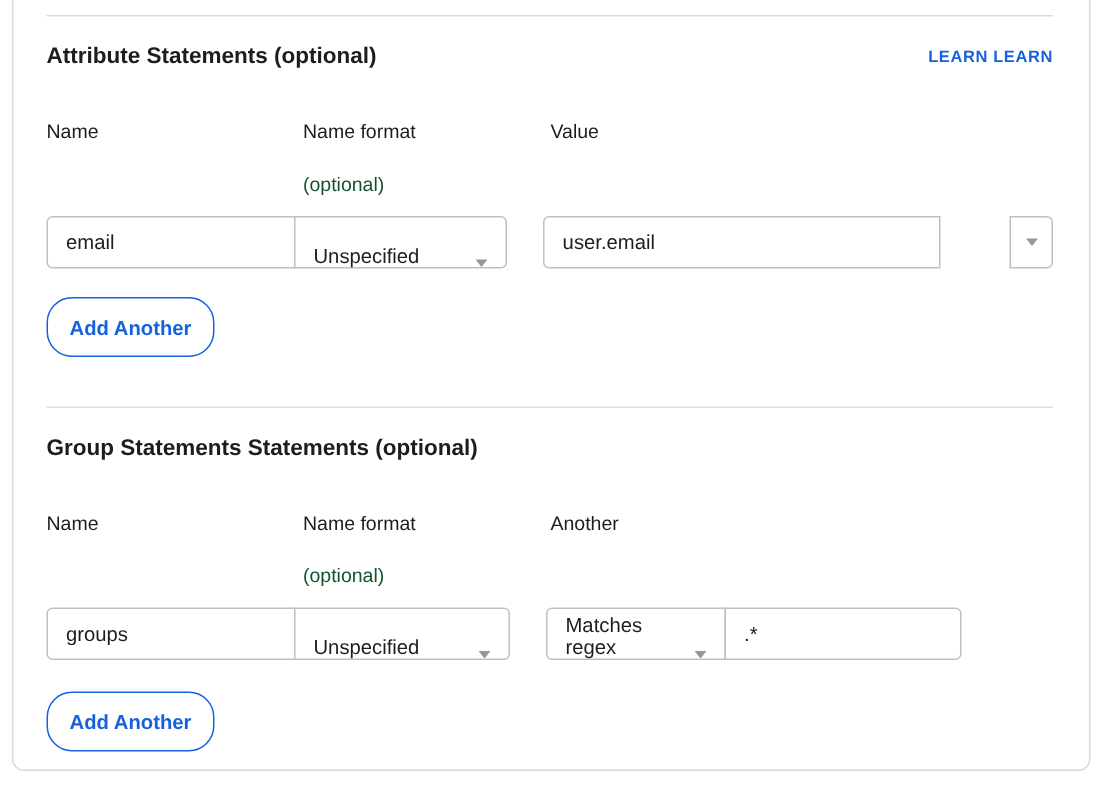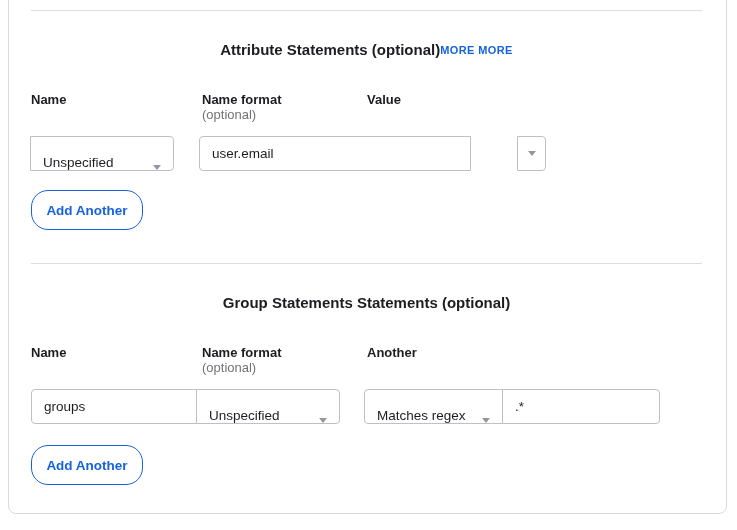--- a/index.html
+++ b/index.html
@@ -7,31 +7,31 @@
     font-family:"Liberation Sans", sans-serif; color:#1d1d21; }
   .stage { position:relative; width:737px; height:530px; }
 
   .card { position:absolute; left:8px; top:-24px; width:719px; height:538px;
     background:#fff; border:1px solid #d9d9de; border-radius:8px;
     padding:0 24px 0 22px; }
 
   .divider { border-top:1px solid #dcdce1; height:0; margin-top:33px; }
   .divider.second { margin-top:33px; }
 
-  .sec-head { display:flex; justify-content:center; align-items:flex-start; margin-top:31px; }
+  .sec-head { display:flex; justify-content:space-between; align-items:flex-start; margin-top:19px; }
   .sec-head h2 { font-size:15px; line-height:16px; font-weight:bold; color:#1d1d21; }
   .learn-more { font-size:11px; line-height:13px; font-weight:600; letter-spacing:0.4px;
     color:#1662dd; text-decoration:none; cursor:pointer; margin-top:2px; }
 
   .labels-row { display:flex; margin-top:34px; }
   .labels-row .col1 { width:171px; }
   .labels-row .col2 { width:165px; }
   .labels-row .col3 { flex:1; }
-  .field-label { font-size:13px; line-height:15px; font-weight:bold; color:#1d1d21; }
-  .optional-hint { font-size:13px; line-height:15px; color:#737373; margin-top:0; }
+  .field-label { font-size:13px; line-height:15px; font-weight:normal; color:#1d1d21; }
+  .optional-hint { font-size:13px; line-height:15px; color:#14532d; margin-top:20px; }
 
   .fields-row { display:flex; margin-top:14px; height:35px; }
   .txt { height:35px; border:1px solid #bfbfc6; border-radius:4px; background:#fff;
     font-family:"Liberation Sans", sans-serif; font-size:13.5px; color:#1d1d21;
     padding:0 12px; outline:none; }
   .select { height:35px; border:1px solid #bfbfc6; border-radius:4px; background:#fff;
     display:flex; align-items:flex-end; justify-content:space-between;
     font-size:13.5px; color:#1d1d21; padding:0 12px; cursor:default; }
   .caret { width:0; height:0; border-left:4px solid transparent;
     border-right:4px solid transparent; border-top:5px solid #9696a0; }
@@ -40,53 +40,54 @@
   .fmt-select { width:144px; margin-left:-1px; border-radius:0 4px 4px 0; }
   .spacer-a { width:25px; } .spacer-b { width:24px; }
 
   .value-group { display:flex; width:347px;gap:43px; }
   .value-input { flex:1; border-radius:4px 0 0 4px; }
   .value-addon { width:29px; height:35px; margin-left:3px; border:1px solid #bfbfc6;
     border-radius:0 4px 4px 0; background:#fff; display:flex; align-items:center;
     justify-content:center; cursor:pointer; }
 
   .filter-group { display:flex; width:297px; }
-  .filter-select { width:139px; border-radius:4px 0 0 4px; }
+  .filter-select { width:120px; border-radius:4px 0 0 4px; }
   .filter-input { width:158px; margin-left:-1px; border-radius:0 4px 4px 0; }
 
   .add-btn { display:block; width:112px; height:40px; margin-top:19px;
     border:1px solid #1662dd; border-radius:17px; background:#fff; color:#1662dd;
     font-family:"Liberation Sans", sans-serif; font-size:13.5px; font-weight:bold;
     cursor:pointer; }
   .add-btn.second { margin-top:21px; }
 </style>
 </head>
 <body>
 
 <div class="stage">
   <div class="card">
 
     <div class="divider"></div>
 
     <section>
       <div class="sec-head">
         <h2>Attribute Statements (optional)</h2>
-        <a class="learn-more">MORE MORE</a>
+        <a class="learn-more">LEARN LEARN</a>
       </div>
 
       <div class="labels-row">
         <div class="col1 field-label">Name</div>
         <div class="col2">
           <div class="field-label">Name format</div>
           <div class="optional-hint">(optional)</div>
         </div>
         <div class="col3 field-label">Value</div>
       </div>
 
       <div class="fields-row">
+        <input class="txt name-input" value="email" style="">
         <div class="select fmt-select">
           <span>Unspecified</span>
           <span class="caret"></span>
         </div>
         <div class="spacer-a"></div>
         <div class="value-group">
           <input class="txt value-input" value="user.email" style="">
           <div class="value-addon">
             <span class="caret"></span>
           </div>

